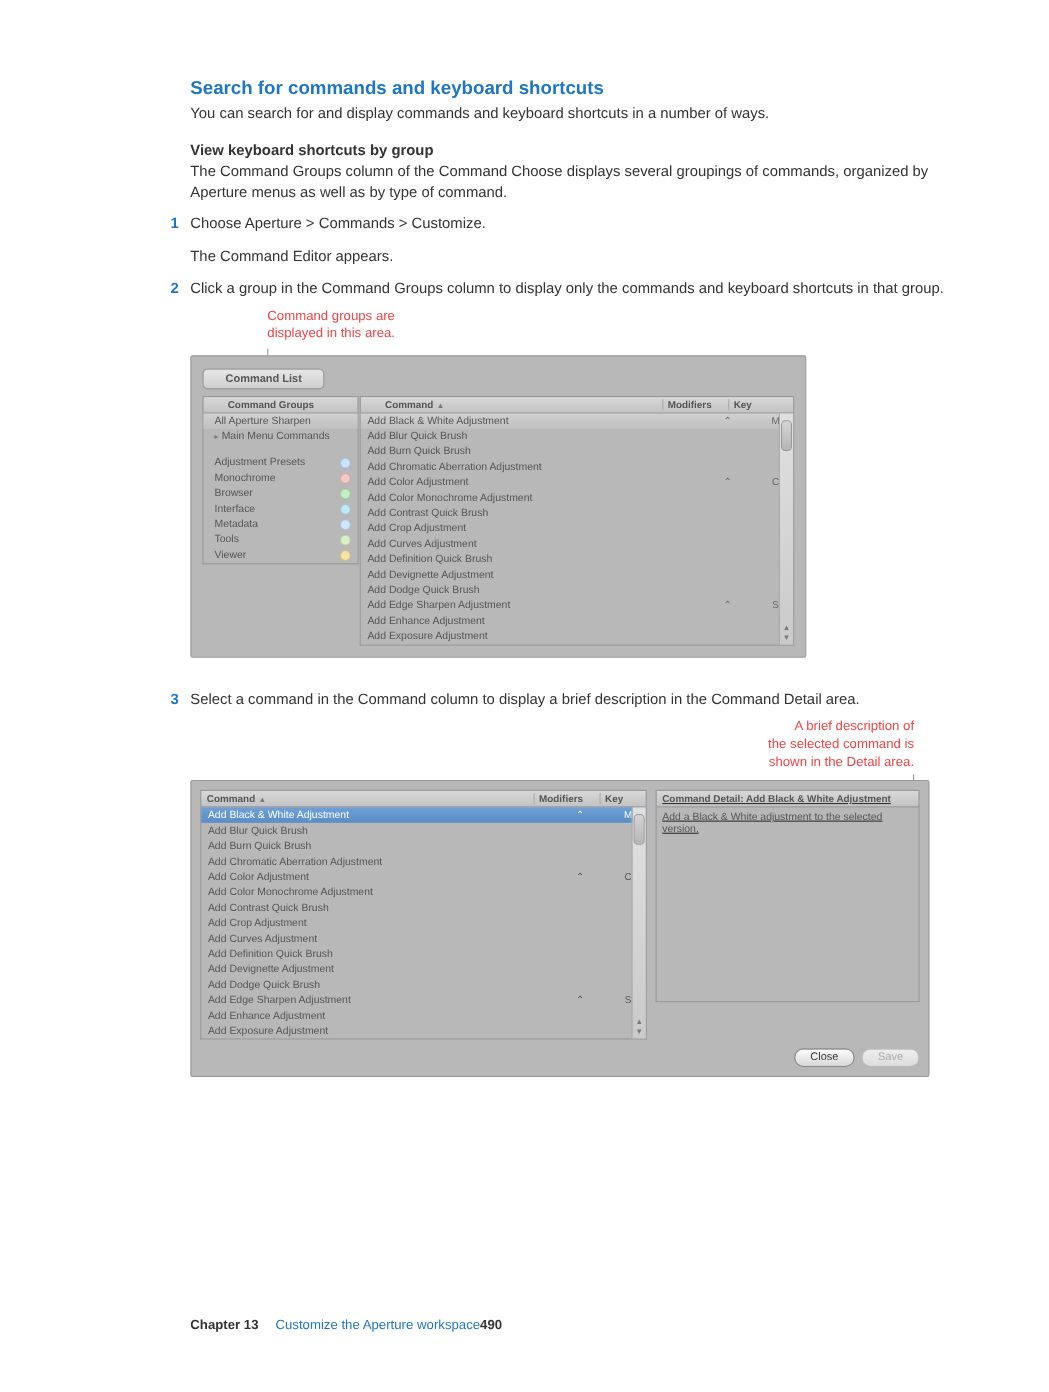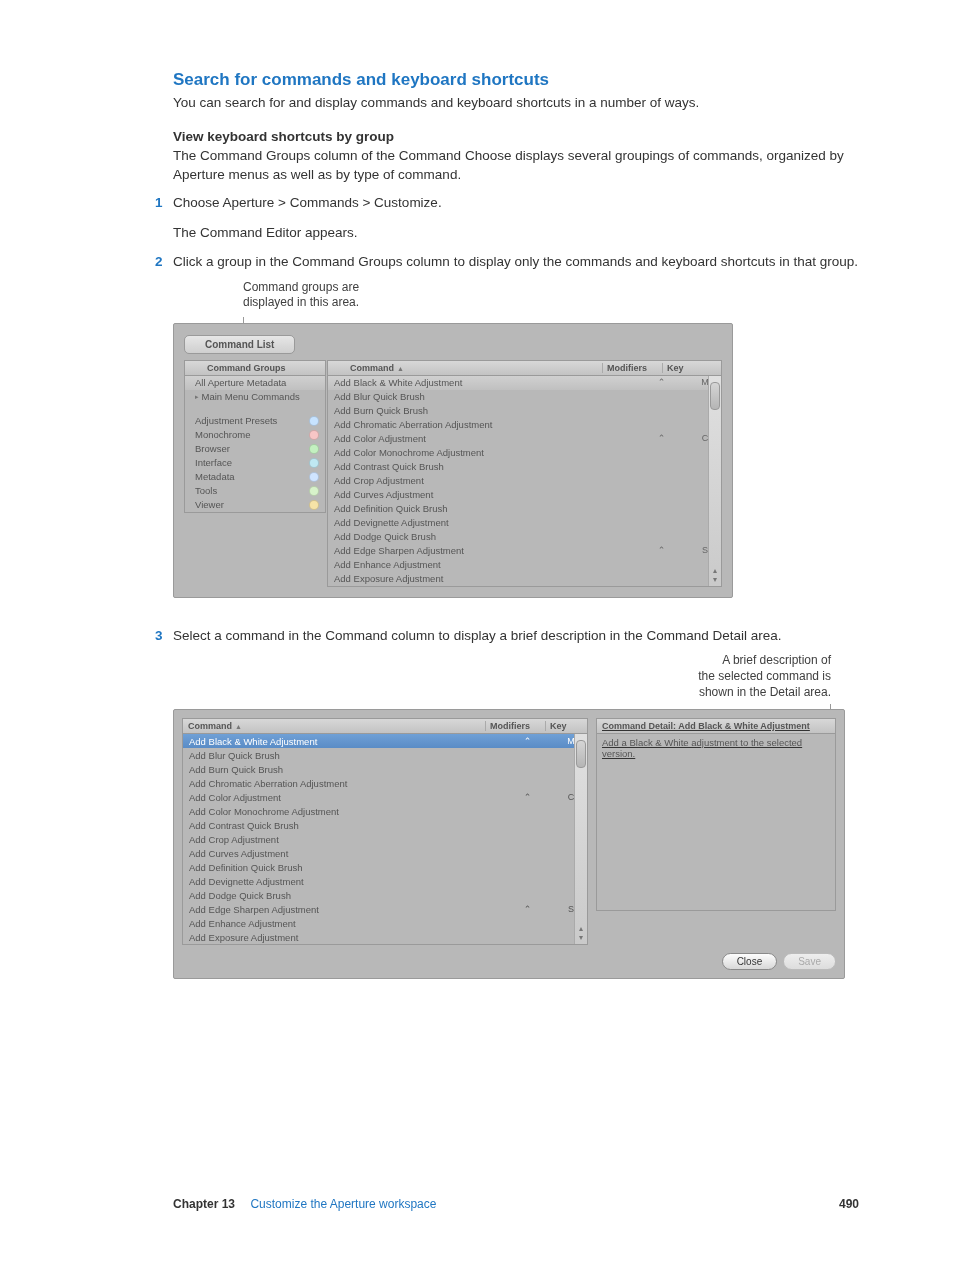--- a/index.html
+++ b/index.html
@@ -64,21 +64,21 @@
     top: 0;
   }
   .indent-after-step {
     padding-left: 78px;
     font-size: 13.5px;
     margin: 6px 0 10px 0;
   }
   .caption {
     font-family: "Helvetica Neue", Arial, sans-serif;
     font-size: 12px;
-    color: #404040;
+    color: #ef4444;
     line-height: 1.3;
   }
   
   .figure1-wrap { padding-left: 78px; margin-bottom: 28px; }
   .fig1-caption { margin-left: 70px; margin-bottom: 6px; width: 180px; }
   .fig1-caption-line { border-left: 1px solid #999; height: 6px; margin-left: 70px; }
   .fig1 {
     width: 560px;
     background: #b8b8b8;
     border: 1px solid #9a9a9a;
@@ -245,21 +245,20 @@
     background: linear-gradient(#fdfdfd,#d8d8d8);
     color:#333;
   }
   .aqua-btn.disabled { color:#aaa; border-color:#bbb; background:linear-gradient(#eee,#ddd);}
   .footer {
     position: absolute;
     bottom: 54px;
     left: 95px;
     right: 95px;
     display: flex;
-    justify-content: space-between;
     font-size: 12px;
     padding-left: 78px;
     box-sizing: border-box;
   }
   .footer .left { color: #333; }
   .footer .left .ch { font-weight: 700; }
   .footer .left .title { color: #1F76C2; margin-left: 12px; }
   .footer .right { font-weight: 700; }
   .sort-tri { font-size:7px; color:#777; margin-left:3px;}
 </style>
@@ -287,21 +286,21 @@
       <span>displayed in this area.</span>
     </div>
     <div class="fig1-caption-line"></div>
     <div class="fig1">
       <div class="fig1-tab">Command List</div>
       <div class="fig1-columns">
         <div class="fig1-left">
           <div class="fig1-left-header">Command Groups</div>
           <div class="fig1-left-list">
             <div class="fig1-row sel">
-                <span>All Aperture Metadata</span>
+                <span>All Aperture Sharpen</span>
               </div>
             <div class="fig1-row">
                 <span style="display:flex;align-items:center;gap:3px;">
                   <span style="font-size:7px;color:#777;">▸</span>
                   <span>Main Menu Commands</span>
                 </span>
               </div>
             <div class="spacer"></div>
             <div id="fig1-dotlist">
                 <div class="fig1-row">

